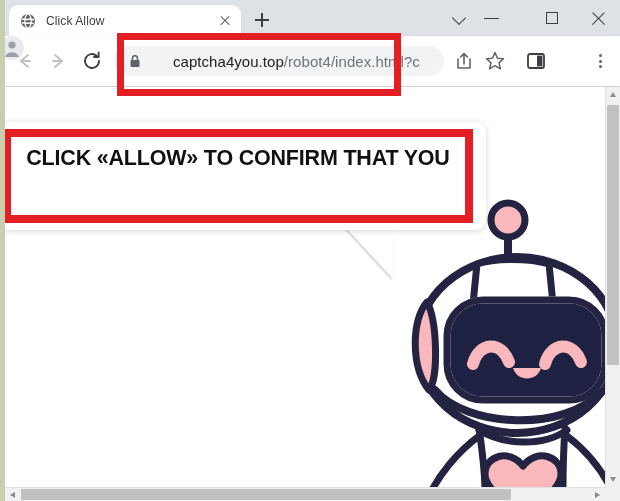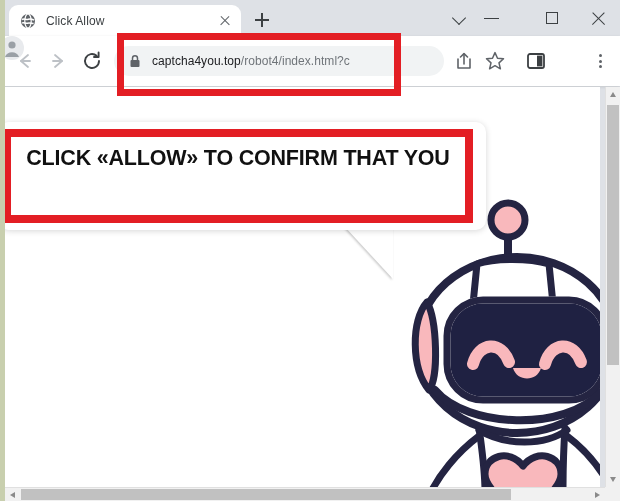--- a/index.html
+++ b/index.html
@@ -168,24 +168,25 @@
     padding-left: 14px;
     box-sizing: border-box;
     overflow: hidden;
   }
   #lock-icon {
     flex: 0 0 14px;
     width: 14px; height: 14px;
     margin-right: 10px;
   }
   #url-text {
-    font-size: 12px;
+    font-size: 15px;
     color: #5f6368;
     white-space: nowrap;
     letter-spacing: 0.05px;
+    margin-left: 21px;
   }
   #url-text .host { color: #202124; }
   #url-text .path { color: #70757a; }
 
   .tb-icon {
     position: absolute;
     top: 13px;
     width: 24px; height: 24px;
   }
   #share-icon-btn    { left: 452px; }
@@ -206,20 +207,21 @@
   #menu-button .d3 { top: 16px; }
 
   
   #page-viewport {
     position: absolute;
     left: 5px; top: 87px;
     width: 595px;
     height: 400px;
     background: #ffffff;
     overflow: hidden;
+    padding-left: 16px;
   }
 
   
   #speech-bubble {
     position: absolute;
     left: -6px; top: 35px;
     width: 487px;
     height: 108px;
     background: #ffffff;
     border-radius: 10px;

